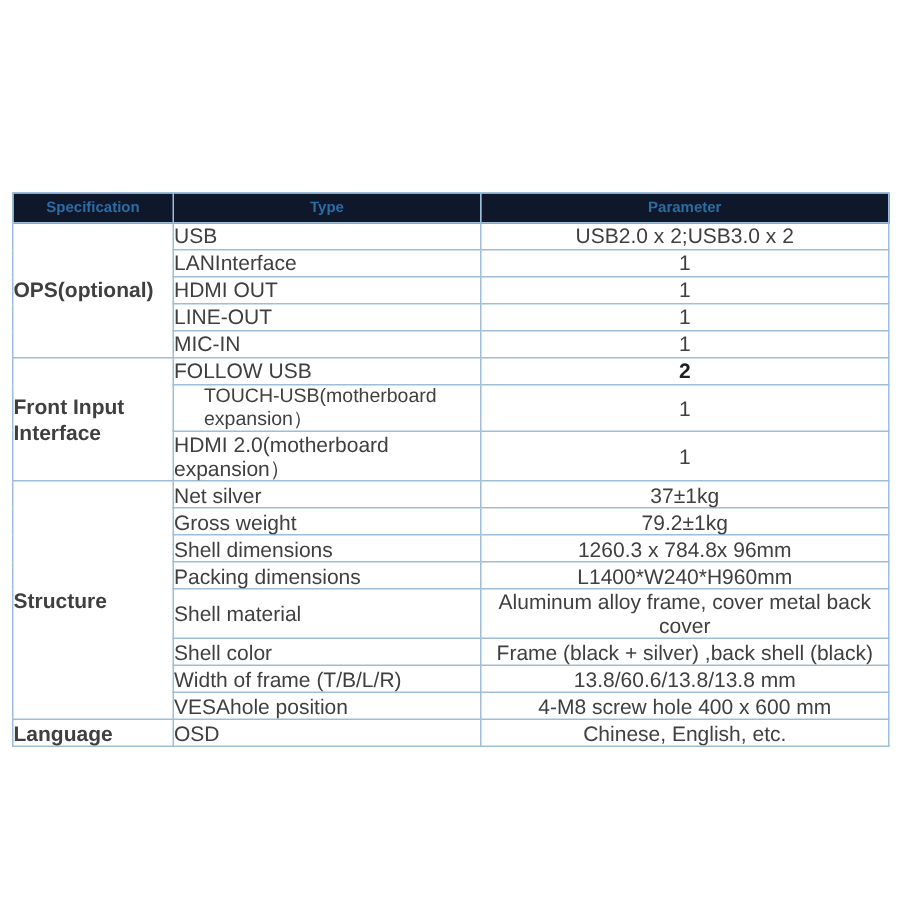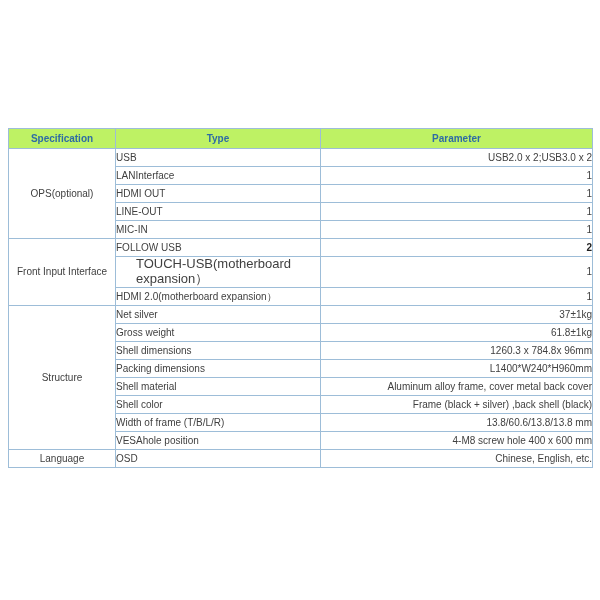--- a/index.html
+++ b/index.html
@@ -26,65 +26,65 @@
     border-collapse: collapse;
     table-layout: fixed;
     background: #ffffff;
   }
 
   table.spec-table td {
     border: 1px solid #9dbdd8;
     padding: 0;
     vertical-align: middle;
     color: #3f3f3f;
-    font-size: 10px;
+    font-size: 14px;
     line-height: 1.15;
     height: 18px;
     box-sizing: border-box;
   }
 
   
   col.c-spec  { width: 107px; }
   col.c-type  { width: 205px; }
   col.c-param { width: 272px; }
 
   
   tr.header-row td {
     height: 20px;
     text-align: center;
     font-weight: bold;
     color: #2e6ca4;
     font-size: 10px;
-    background: #bef264;
+    background: #0f172a;
   }
 
   
   td.group-cell {
-    text-align: center;
-    font-weight: normal;
+    text-align: left;
+    font-weight: bold;
     color: #2e6ca4;
     font-size: 10px;
     line-height: 1.35;
     padding: 0 2px;
   }
 
   
   td.type-cell {
     text-align: left;
     padding-left: 33px;
     color: #3f3f3f;
   }
   td.type-cell.small {
     font-size: 13px;
     padding-left: 20px;
   }
 
   
   td.param-cell {
-    text-align: right;
+    text-align: center;
     padding-left: 6px;
     color: #3f3f3f;
   }
   td.param-cell.bold {
     font-weight: bold;
     color: #1f1f1f;
   }
 </style>
 </head>
 <body>
@@ -137,21 +137,21 @@
           <td class="type-cell">HDMI 2.0(motherboard expansion）</td>
           <td class="param-cell">1</td>
         </tr>
         <tr>
           <td class="group-cell" rowspan="8">Structure</td>
           <td class="type-cell">Net silver</td>
           <td class="param-cell">37±1kg</td>
         </tr>
         <tr>
           <td class="type-cell">Gross weight</td>
-          <td class="param-cell">61.8±1kg</td>
+          <td class="param-cell">79.2±1kg</td>
         </tr>
         <tr>
           <td class="type-cell">Shell dimensions</td>
           <td class="param-cell">1260.3 x 784.8x 96mm</td>
         </tr>
         <tr>
           <td class="type-cell">Packing dimensions</td>
           <td class="param-cell">L1400*W240*H960mm</td>
         </tr>
         <tr>

